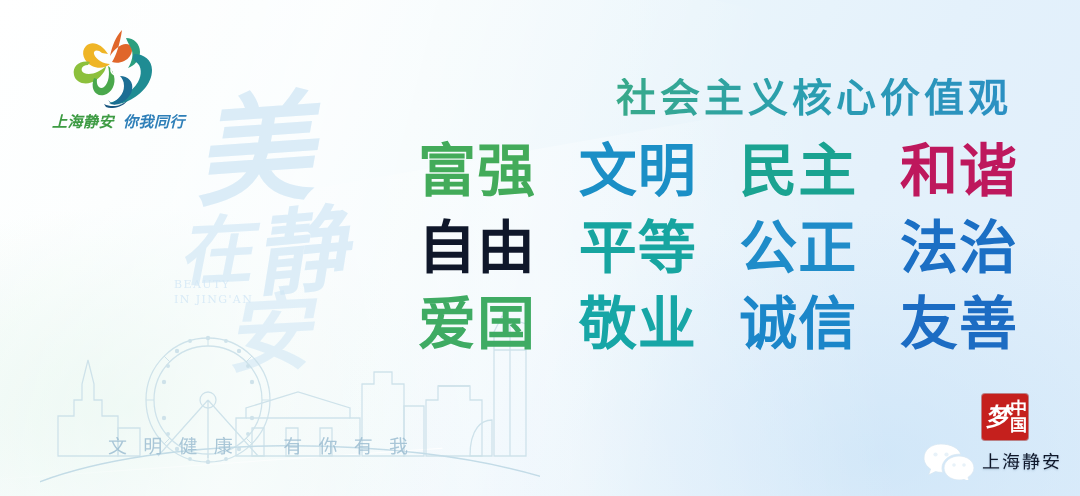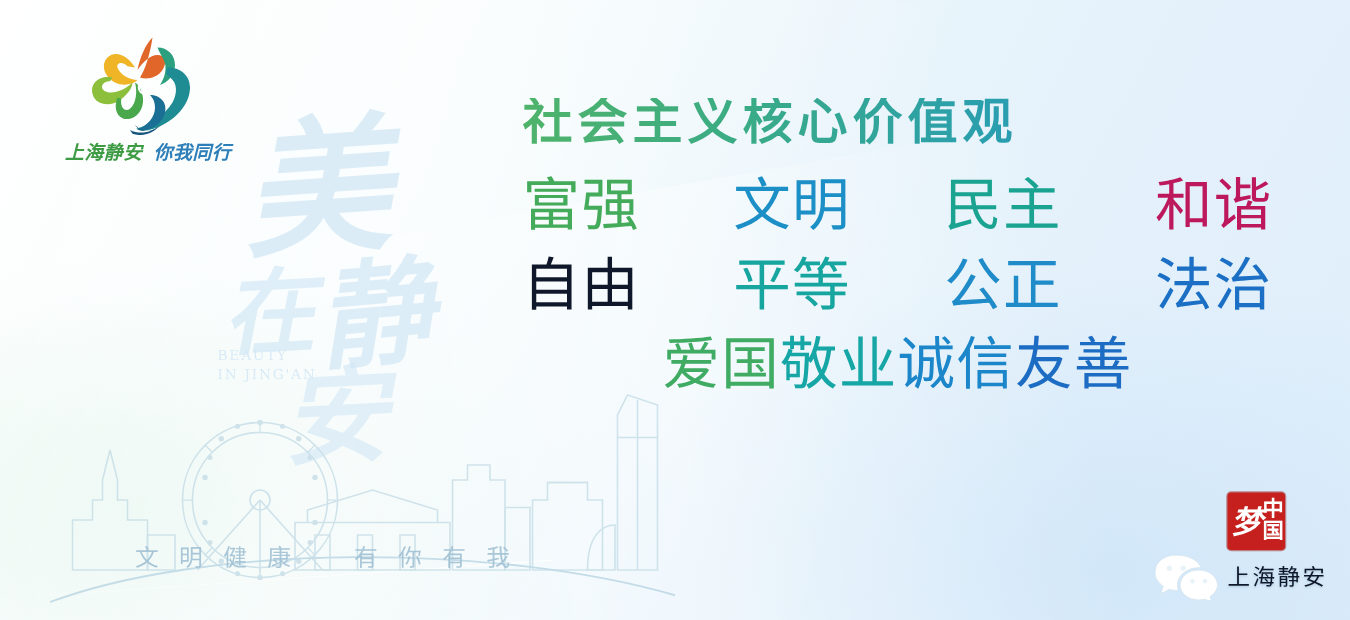--- a/index.html
+++ b/index.html
@@ -151,40 +151,40 @@
     position: absolute;
     left: 418px;
     top: 78px;
     width: 600px;
   }
   .values-title {
     font-size: 40px;
     font-weight: 700;
     letter-spacing: 4px;
     line-height: 1;
-    text-align: left;
+    text-align: right;
     padding-right: 6px;
     background-image: linear-gradient(95deg, #4fb36a 0%, #3aab86 30%, #2a9fae 62%, #2b8fc4 100%);
     -webkit-background-clip: text;
     background-clip: text;
     color: transparent;
     -webkit-text-fill-color: transparent;
     font-family: "DejaVu Sans", "Liberation Sans", sans-serif;
   }
   .values-rows { margin-top: 22px; }
   .values-row {
     display: flex;
     justify-content: space-between;
     align-items: baseline;
     margin-bottom: 14px;
   }
-  .values-row:last-child { margin-bottom: 0; justify-content: center; }
+  .values-row:last-child { margin-bottom: 0; }
   .value-word {
-    font-size: 46px;
-    font-weight: 400;
+    font-size: 58px;
+    font-weight: 700;
     line-height: 1.08;
     letter-spacing: 1px;
     white-space: nowrap;
     font-family: "DejaVu Sans", "Liberation Sans", sans-serif;
   }
 
   
   .arc-slogan {
     position: absolute;
     left: 108px;

